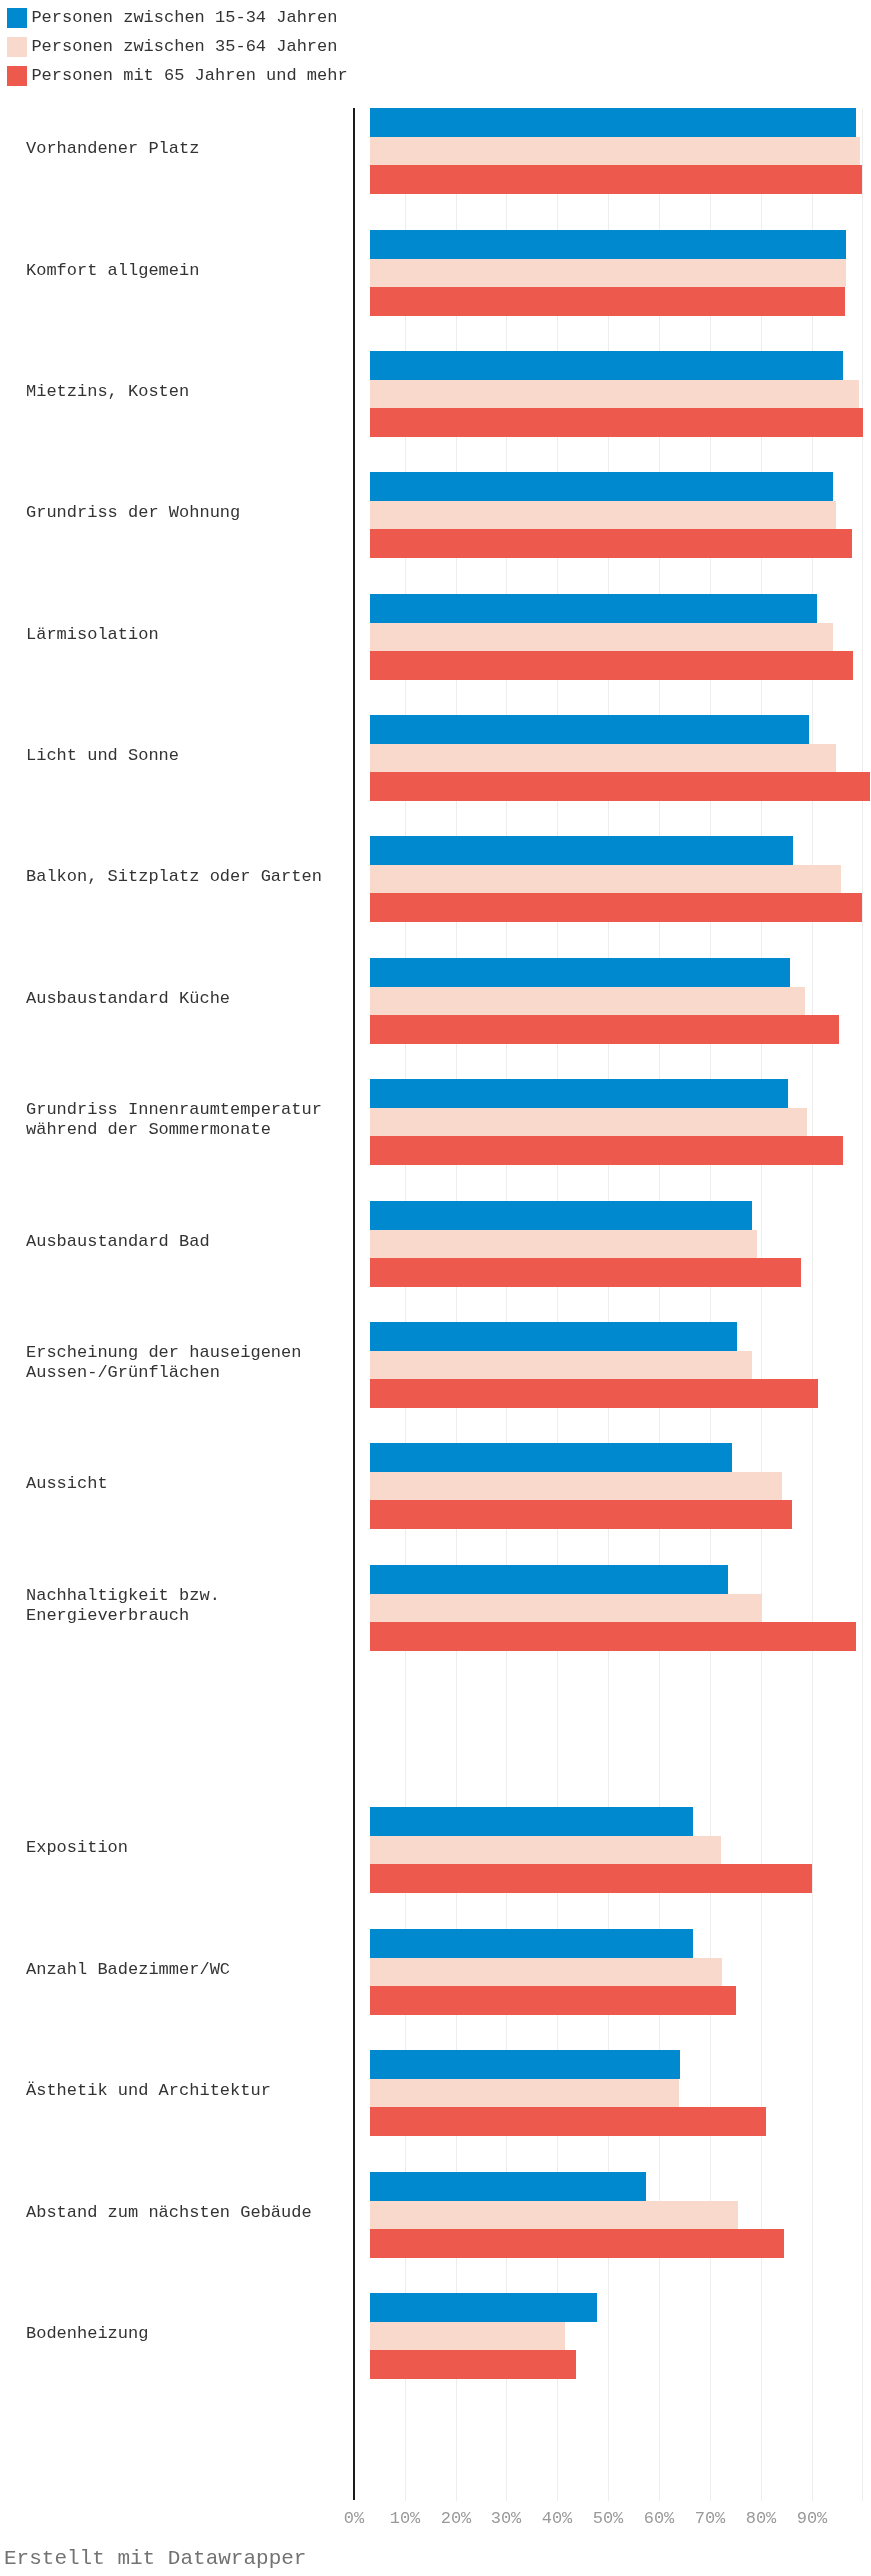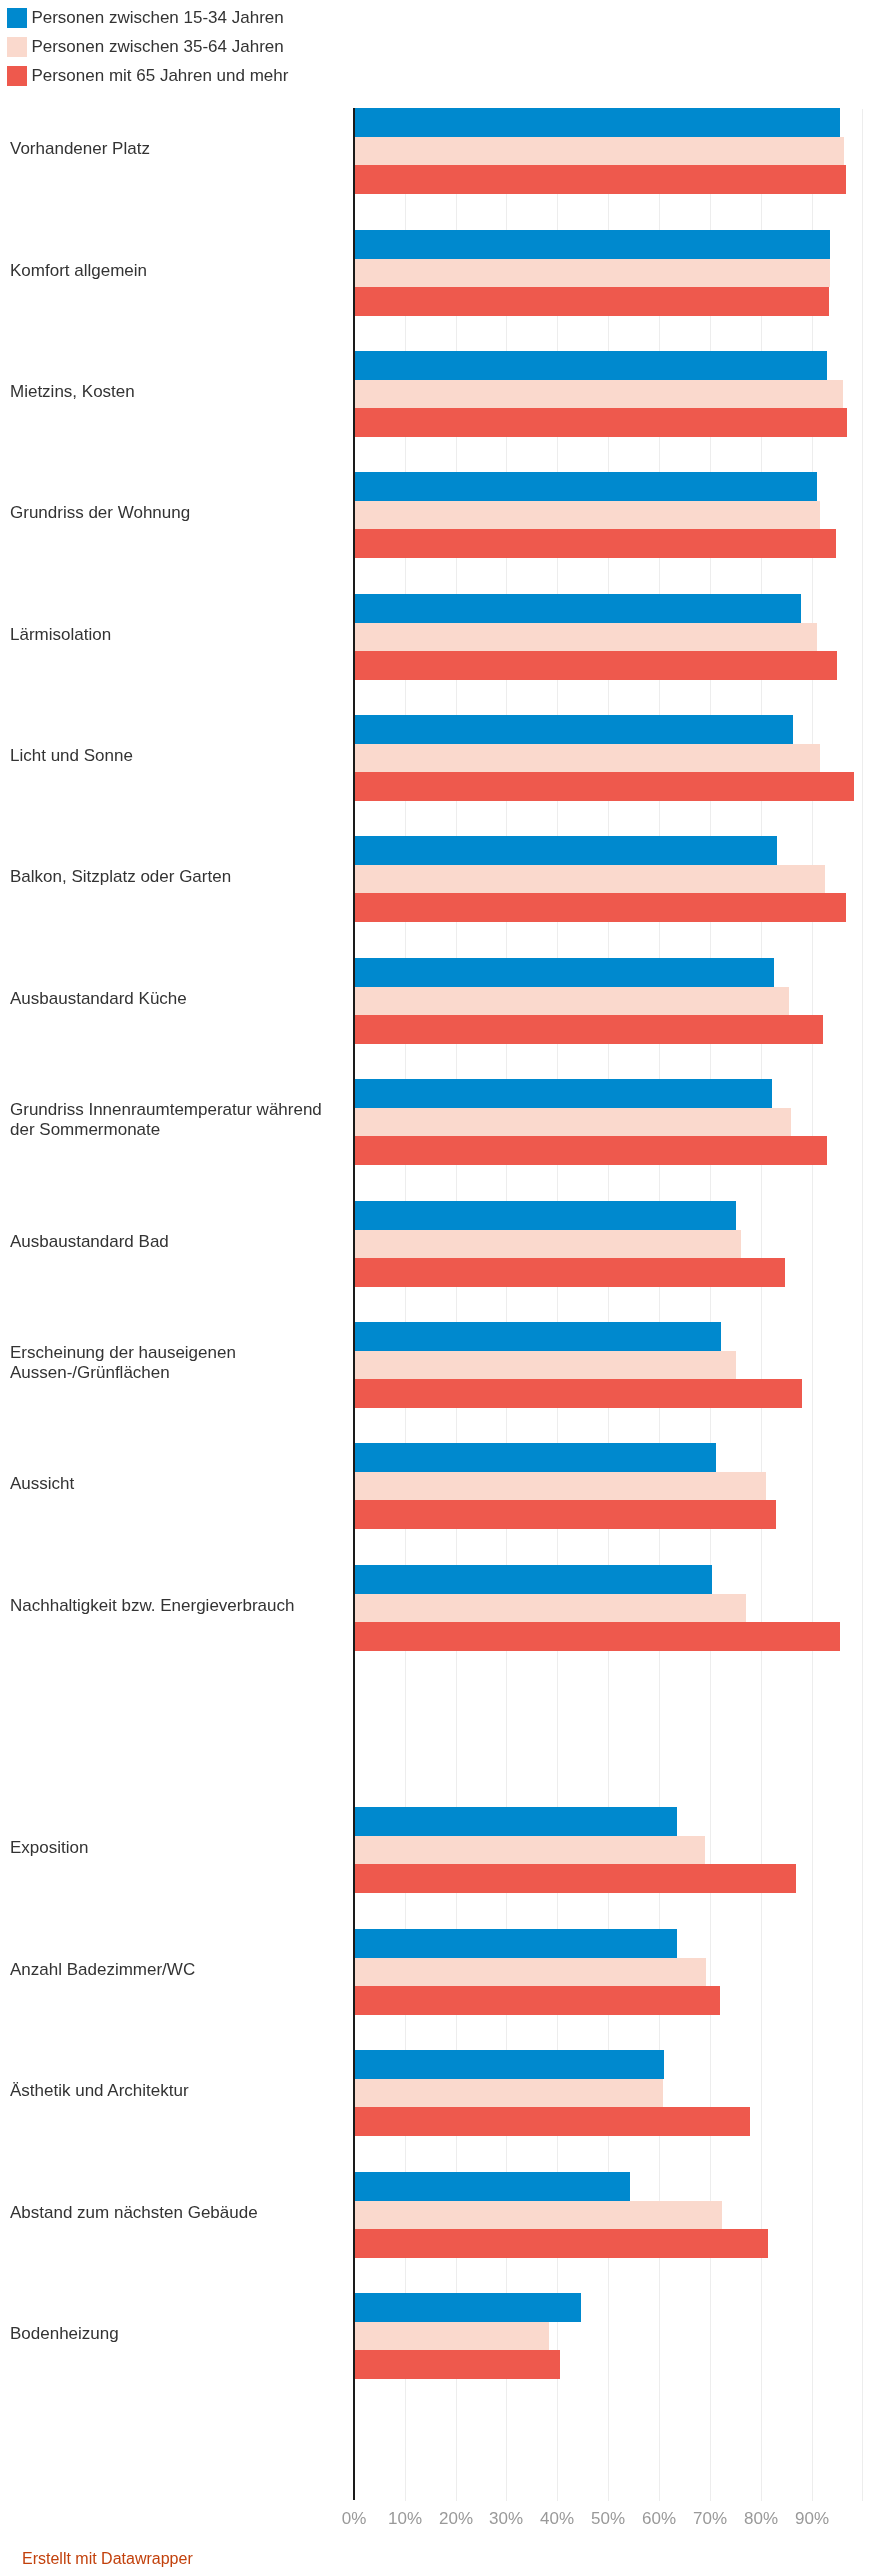--- a/index.html
+++ b/index.html
@@ -7,59 +7,59 @@
   html, body { margin:0; padding:0; background:#ffffff; }
   body {
     width:871px; height:2576px;
     font-family:"Liberation Sans", sans-serif;
     color:#333333;
     -webkit-font-smoothing:antialiased;
     position:relative;
     overflow:hidden;
   }
   #chart { position:absolute; left:0; top:0; width:871px; height:2576px; }
-  .legend-label, .cat-label, .xtick, .footer { will-change:opacity; }
+  .legend-label, .cat-label, .xtick, .footer { will-change:opacity;font-family:Liberation Mono, monospace; }
 
   
   .legend { position:absolute; left:7.1px; top:8.4px; }
   .legend-item { display:flex; align-items:center; height:20px; margin-bottom:8.6px; }
   .legend-swatch { width:20px; height:20px; flex:0 0 20px; }
   .legend-label {
     margin-left:4.3px; font-size:17px; line-height:20px; color:#333333;
     white-space:nowrap; letter-spacing:0;
   }
 
   
   .plot { position:absolute; left:0; top:0; width:871px; height:2576px; }
   .gridline { position:absolute; width:1.4px; background:#ededed; top:109px; height:2392px; }
   .baseline { position:absolute; width:2.1px; background:#1a1a1a; top:108px; height:2392px; left:353px; z-index:5; }
 
-  .group { position:absolute; left:0; width:726px; height:86px; }
+  .group { position:absolute; left:16px; width:726px; height:86px; }
   .cat-label {
     position:absolute; left:10px; width:333px;
     font-size:17px; line-height:20px; color:#333333;
     text-align:left;
     top:50%; transform:translateY(-50%); margin-top:-1.6px;
   }
   .bar { position:absolute; left:354px; height:28.6px; }
   .bar.b0 { top:0px; }
   .bar.b1 { top:28.6px; }
   .bar.b2 { top:57px; }
 
   
   .xaxis { position:absolute; left:0; top:2510px; width:871px; height:28.6px; }
   .xtick {
     position:absolute; top:0; font-size:17px; line-height:18.6px; color:#999999;
     transform:translateX(-50%); white-space:nowrap;
   }
 
   
   .footer {
-    position:absolute; left:22px; top:2550px;
-    font-size:16px; line-height:18.6px; color:#c2410c;
+    position:absolute; left:4px; top:2550px;
+    font-size:21px; line-height:18.6px; color:#737373;
     white-space:nowrap;
   }
 </style>
 </head>
 <body>
 
 <div id="chart">
 
   <div class="legend">
     <div class="legend-item">

